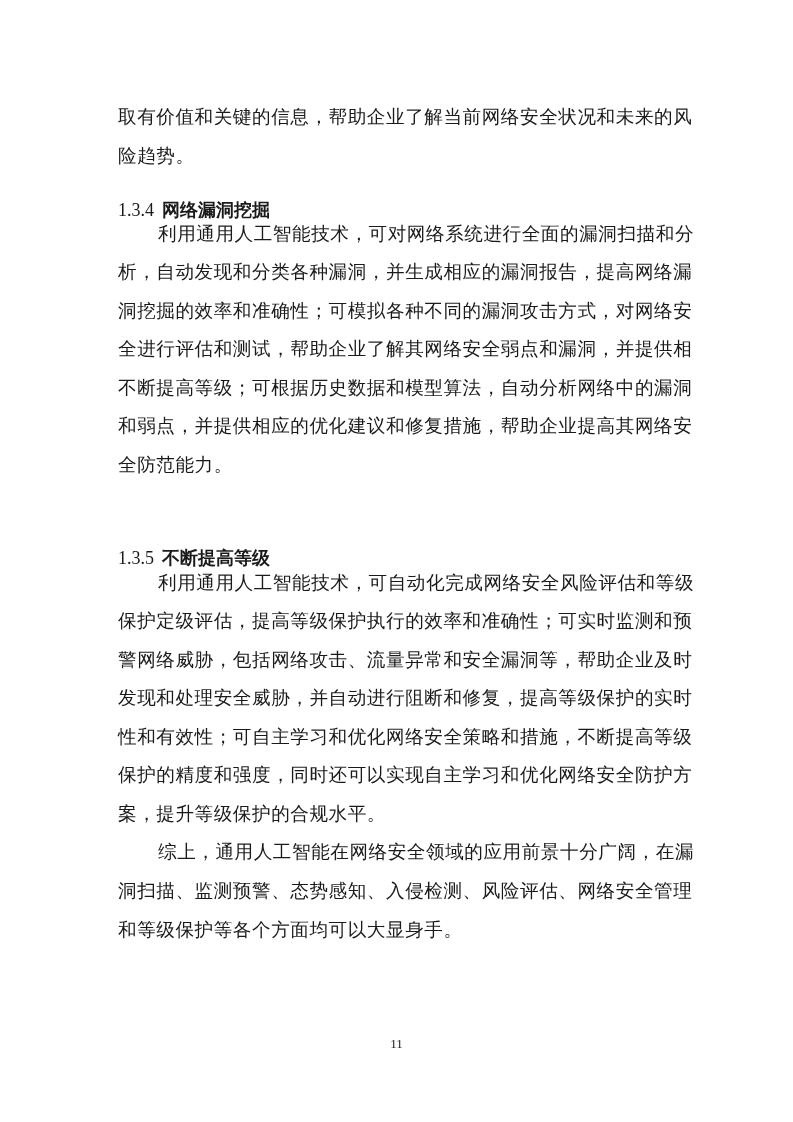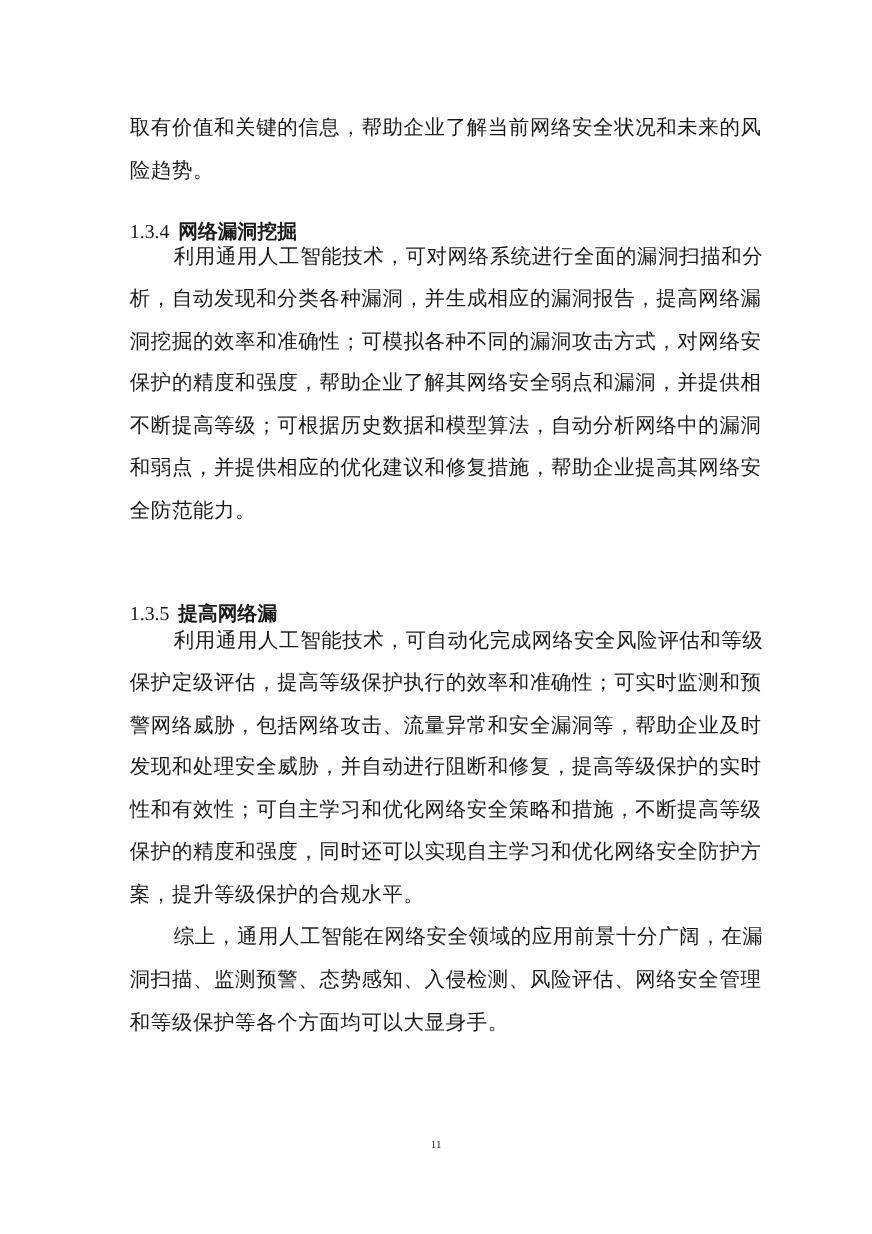--- a/index.html
+++ b/index.html
@@ -57,46 +57,46 @@
       font-size: 18px;
       margin-right: 8px;
     }
     .page-number {
       position: absolute;
       left: 0;
       width: 793px;
       top: 1036px;
       text-align: center;
       font-family: "Liberation Serif", serif;
-      font-size: 10px;
+      font-size: 13px;
       color: #222;
     }
   </style>
 </head>
 <body>
 
 <div class="page">
 
   <div class="line" style="top:102px;">取有价值和关键的信息，帮助企业了解当前网络安全状况和未来的风</div>
   <div class="line last" style="top:141px;">险趋势。</div>
 
   <div class="heading" style="top:195px;">
     <span class="num">1.3.4</span><span>网络漏洞挖掘</span>
   </div>
 
   <div class="line indent" style="top:219px;">利用通用人工智能技术，可对网络系统进行全面的漏洞扫描和分</div>
   <div class="line" style="top:257px;">析，自动发现和分类各种漏洞，并生成相应的漏洞报告，提高网络漏</div>
   <div class="line" style="top:296px;">洞挖掘的效率和准确性；可模拟各种不同的漏洞攻击方式，对网络安</div>
-  <div class="line" style="top:334px;">保护的精度和强度，帮助企业了解其网络安全弱点和漏洞，并提供相</div>
+  <div class="line" style="top:334px;">全进行评估和测试，帮助企业了解其网络安全弱点和漏洞，并提供相</div>
   <div class="line" style="top:373px;">不断提高等级；可根据历史数据和模型算法，自动分析网络中的漏洞</div>
   <div class="line" style="top:411px;">和弱点，并提供相应的优化建议和修复措施，帮助企业提高其网络安</div>
   <div class="line last" style="top:450px;">全防范能力。</div>
 
   <div class="heading" style="top:543px;">
-    <span class="num">1.3.5</span><span>提高网络漏</span>
+    <span class="num">1.3.5</span><span>不断提高等级</span>
   </div>
 
   <div class="line indent" style="top:568px;">利用通用人工智能技术，可自动化完成网络安全风险评估和等级</div>
   <div class="line" style="top:606px;">保护定级评估，提高等级保护执行的效率和准确性；可实时监测和预</div>
   <div class="line" style="top:645px;">警网络威胁，包括网络攻击、流量异常和安全漏洞等，帮助企业及时</div>
   <div class="line" style="top:683px;">发现和处理安全威胁，并自动进行阻断和修复，提高等级保护的实时</div>
   <div class="line" style="top:760px;">保护的精度和强度，同时还可以实现自主学习和优化网络安全防护方</div>
   <div class="line" style="top:722px;">性和有效性；可自主学习和优化网络安全策略和措施，不断提高等级</div>
   <div class="line last" style="top:799px;">案，提升等级保护的合规水平。</div>
 

